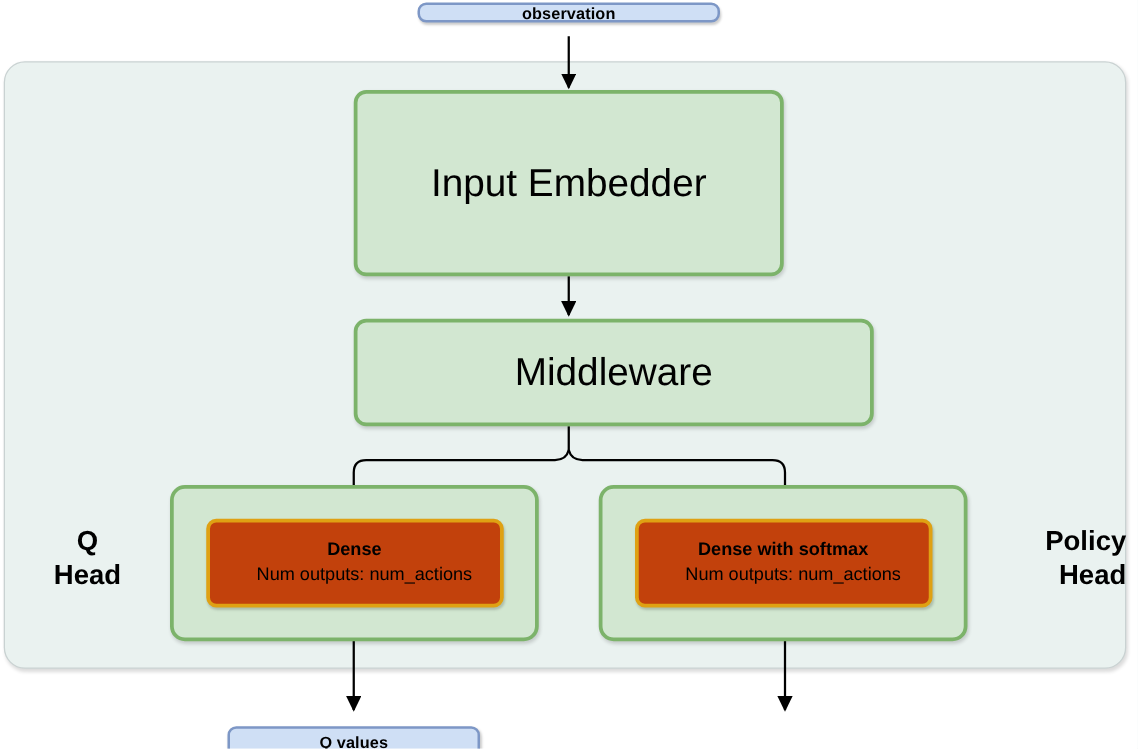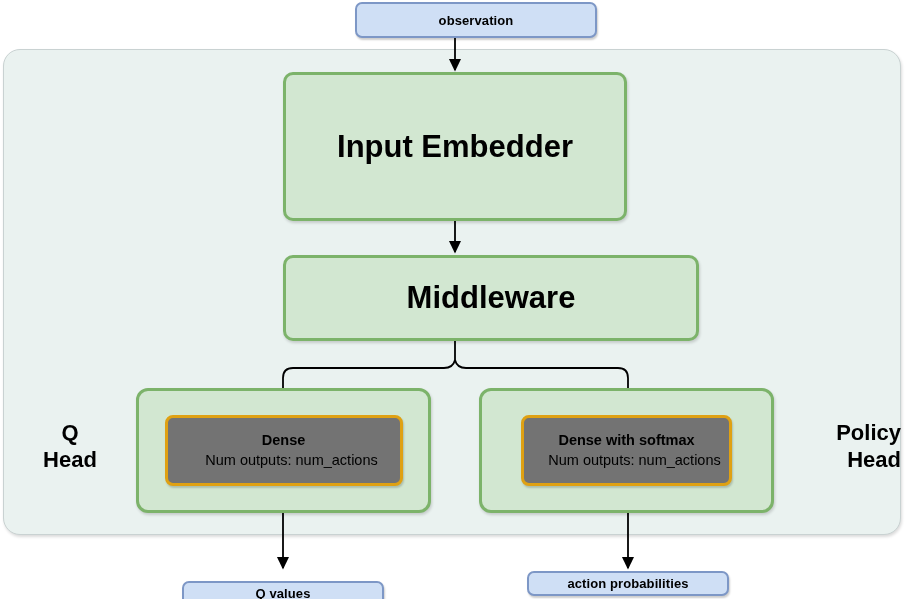--- a/index.html
+++ b/index.html
@@ -56,35 +56,35 @@
   }
 
   
   .green-box {
     background: #d2e7d1;
     border: 3px solid #7cb36a;
     border-radius: 10px;
     box-shadow: 1px 2px 3px rgba(0,0,0,0.16);
   }
   .green-box.title-lg {
-    font-weight: bold;
+    font-weight: normal;
     font-size: 31px;
   }
 
   
   .head-box {
     background: #d2e7d1;
     border: 3px solid #7cb36a;
     border-radius: 12px;
     box-shadow: 1px 2px 3px rgba(0,0,0,0.16);
   }
 
   
   .orange-box {
-    background: #737373;
+    background: #c2410c;
     border: 3px solid #dfa113;
     border-radius: 8px;
     box-shadow: 1px 2px 2px rgba(0,0,0,0.18);
     padding: 0 6px;
   }
   .orange-title {
     font-weight: bold;
     font-size: 14.5px;
     line-height: 20px;
   }
@@ -137,21 +137,21 @@
 
     <path d="M455,360 Q453,368 444,368 L293,368 Q283,368 283,378 L283,403" stroke="#000000" stroke-width="1.8" fill="none" marker-end="url(#arrowhead)"></path>
 
     <path d="M455,360 Q457,368 466,368 L618,368 Q628,368 628,378 L628,403" stroke="#000000" stroke-width="1.8" fill="none" marker-end="url(#arrowhead)"></path>
 
     <path d="M283,481 L283,568" stroke="#000000" stroke-width="1.8" fill="none" marker-end="url(#arrowhead)"></path>
 
     <path d="M628,481 L628,568" stroke="#000000" stroke-width="1.8" fill="none" marker-end="url(#arrowhead)"></path>
   </svg>
 
-  <div class="box io-box" style="left:334px; top:2px; width:242px; height:36px;margin-left:21px;">
+  <div class="box io-box" style="left:334px; top:2px; width:242px; height:16px;">
     <span>observation</span>
   </div>
 
   <div class="box green-box title-lg" style="left:283px; top:72px; width:344px; height:149px;">
     <span>Input Embedder</span>
   </div>
 
   <div class="box green-box title-lg" style="left:283px; top:255px; width:416px; height:86px;">
     <span>Middleware</span>
   </div>
@@ -160,30 +160,27 @@
 Head</div>
 
   <div class="box head-box" style="left:136px; top:388px; width:295px; height:125px;">
     <div class="box orange-box" style="position:relative; left:0; top:0; width:238px; height:71px;">
       <div class="orange-title">Dense</div>
       <div class="orange-sub">Num outputs: num_actions</div>
     </div>
   </div>
 
   <div class="box head-box" style="left:479px; top:388px; width:295px; height:125px;">
-    <div class="box orange-box" style="position:relative; left:0; top:0; width:211px; height:71px;">
+    <div class="box orange-box" style="position:relative; left:0; top:0; width:238px; height:71px;">
       <div class="orange-title">Dense with softmax</div>
       <div class="orange-sub">Num outputs: num_actions</div>
     </div>
   </div>
 
   <div class="side-label" style="left:789px; top:419px; width:112px;text-align:right;">Policy
 Head</div>
 
   <div class="box io-box" style="left:182px; top:581px; width:202px; height:25px;justify-content:center;">
     <span>Q values</span>
   </div>
 
-  <div class="box io-box" style="left:527px; top:571px; width:202px; height:25px;">
-    <span>action probabilities</span>
-  </div>
 
 </div>
 
 </body></html>

